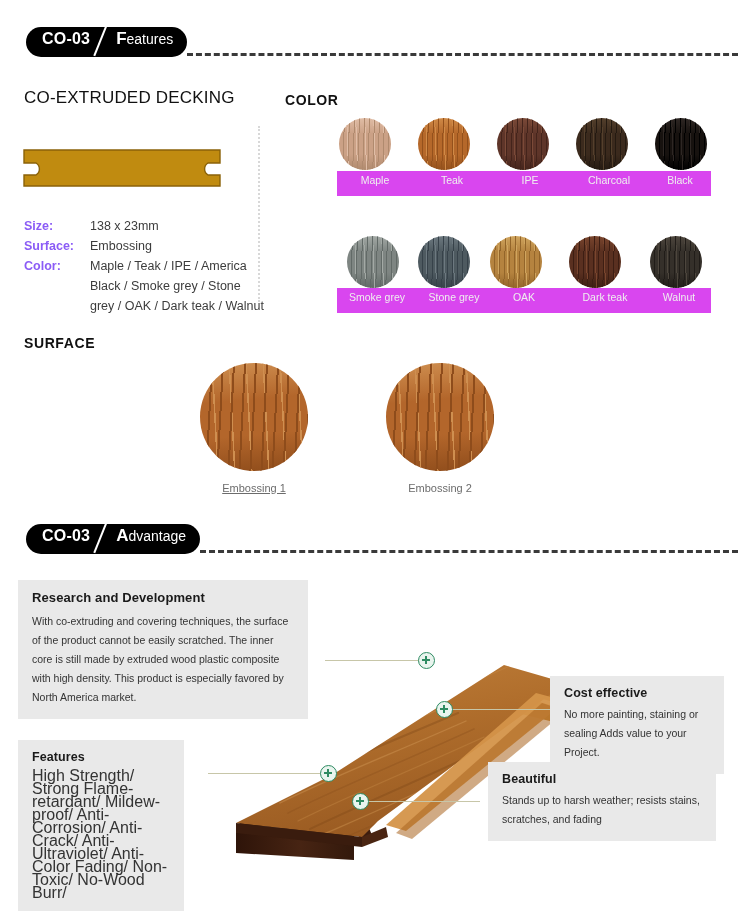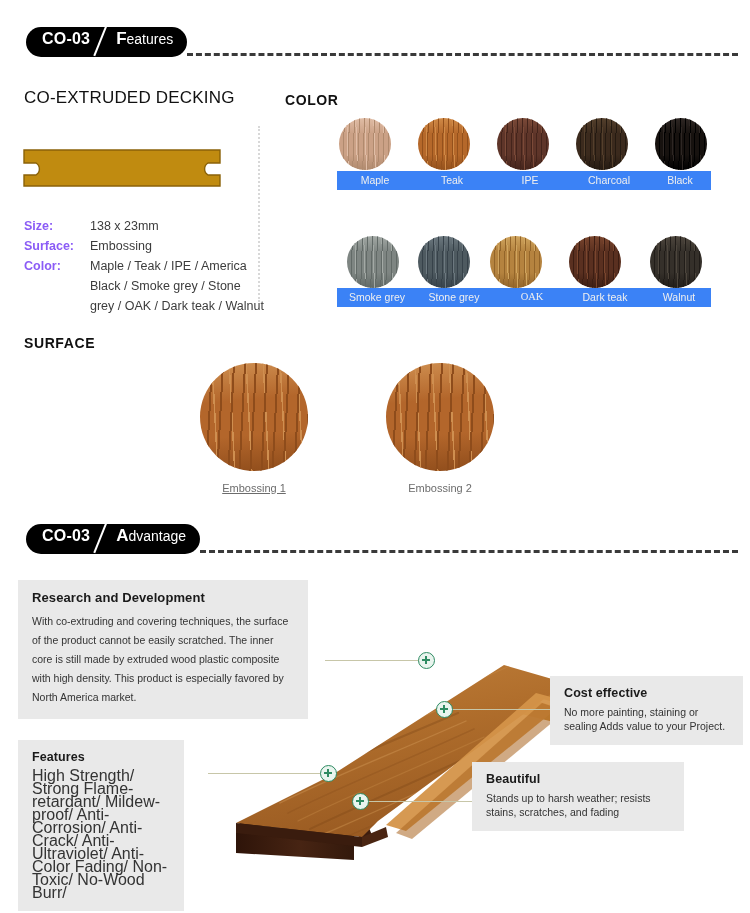--- a/index.html
+++ b/index.html
@@ -68,21 +68,21 @@
   .swatch {
     position: absolute; width: 52px; height: 52px; border-radius: 50%;
     overflow: hidden;
   }
   .swatch .grain {
     position: absolute; inset: 0;
     background-repeat: repeat;
     background-size: 7px 100%, 13px 100%, 100% 100%;
   }
   .labelbar {
-    position: absolute; background: #3b82f6; height: 19px;
+    position: absolute; background: #d946ef; height: 25px;
     display: flex; align-items: center;
   }
   .labelbar span {
     position: absolute; color: #efefef; font-size: 10.5px;
     text-align: center; white-space: nowrap; top: 3px;
   }
 
   
   .emb {
     position: absolute; width: 108px; height: 108px; border-radius: 50%;
@@ -95,21 +95,21 @@
   }
 
   
   .callout {
     position: absolute; background: #e9e9e9; padding: 10px 12px 12px 14px;
   }
   .callout h4 {
     font-size: 12.5px; font-weight: bold; color: #1a1a1a;
     margin-bottom: 5px; letter-spacing: .1px;
   }
-  .callout p { font-size: 10.5px; color: #333; line-height: 14px; }
+  .callout p { font-size: 10.5px; color: #333; line-height: 19px; }
   .callout.rd h4 { font-size: 13px; margin-bottom: 7px; }
   .callout.rd p { line-height: 19px; }
   .callout.feat p { line-height: 13px; font-size: 16px; }
 
   
   .board3d { position: absolute; left: 236px; top: 625px; width: 330px; height: 235px; }
 
   
   .leader {
     position: absolute; height: 0; border-top: 1px solid #c7c6a8;
@@ -207,21 +207,21 @@
     <div class="swatch" style="left:569px; top:236px;">
         <div class="grain" id="g-r2-3" style="background: repeating-linear-gradient(92deg, rgb(61, 30, 19) 0px, rgb(61, 30, 19) 1px, transparent 1px, transparent 5px), repeating-linear-gradient(88deg, rgb(122, 70, 46) 0px, rgb(122, 70, 46) 1px, transparent 1px, transparent 9px), linear-gradient(rgb(122, 70, 46) 0%, rgb(90, 48, 32) 30%, rgb(90, 48, 32) 70%, rgb(61, 30, 19) 100%);"></div>
       </div>
     <div class="swatch" style="left:650px; top:236px;">
         <div class="grain" id="g-r2-4" style="background: repeating-linear-gradient(92deg, rgb(33, 29, 25) 0px, rgb(33, 29, 25) 1px, transparent 1px, transparent 5px), repeating-linear-gradient(88deg, rgb(77, 70, 61) 0px, rgb(77, 70, 61) 1px, transparent 1px, transparent 9px), linear-gradient(rgb(77, 70, 61) 0%, rgb(53, 48, 42) 30%, rgb(53, 48, 42) 70%, rgb(33, 29, 25) 100%);"></div>
       </div>
   </div>
   <div class="labelbar" style="left:337px; top:288px; width:374px;">
     <span style="left:2px;   width:76px;">Smoke grey</span>
     <span style="left:78px;  width:78px;">Stone grey</span>
-    <span style="left:160px; width:70px;font-family:Liberation Serif, serif;">OAK</span>
+    <span style="left:152px; width:70px;">OAK</span>
     <span style="left:226px; width:84px;">Dark teak</span>
     <span style="left:310px; width:64px;">Walnut</span>
   </div>
 
   <div class="blk-title" style="left:24px; top:335px;">SURFACE</div>
 
   <div class="emb" style="left:200px; top:363px;">
     <div class="grain" id="g-emb-0" style="background: repeating-linear-gradient(93deg, rgb(142, 76, 27) 0px, rgb(142, 76, 27) 2px, transparent 2px, transparent 11px) 0% 0% / auto, repeating-linear-gradient(87deg, rgb(207, 143, 80) 0px, rgb(207, 143, 80) 1.5px, transparent 1.5px, transparent 17px) 0% 0% / auto, linear-gradient(175deg, rgb(207, 143, 80) 0%, rgb(179, 102, 43) 35%, rgb(179, 102, 43) 65%, rgb(142, 76, 27) 100%) 0% 0% / auto;"></div>
   </div>
   <div class="emb-cap" style="left:194px; top:482px;text-decoration:underline;">Embossing 1</div>
@@ -316,23 +316,23 @@
   <div class="callout rd" style="left:18px; top:580px; width:290px;">
     <h4>Research and Development</h4>
     <p>With co-extruding and covering techniques, the surface of the product cannot be easily scratched. The inner core is still made by extruded wood plastic composite with high density. This product is especially favored by North America market.</p>
   </div>
 
   <div class="callout feat" style="left:18px; top:740px; width:166px;">
     <h4>Features</h4>
     <p>High Strength/ Strong Flame-retardant/ Mildew-proof/ Anti-Corrosion/ Anti-Crack/ Anti-Ultraviolet/ Anti-Color Fading/ Non-Toxic/ No-Wood Burr/</p>
   </div>
 
-  <div class="callout" style="left:550px; top:676px; width:193px;">
+  <div class="callout" style="left:550px; top:676px; width:174px;">
     <h4>Cost effective</h4>
     <p>No more painting, staining or sealing Adds value to your Project.</p>
   </div>
 
-  <div class="callout" style="left:472px; top:762px; width:212px;">
+  <div class="callout" style="left:488px; top:762px; width:228px;">
     <h4>Beautiful</h4>
     <p>Stands up to harsh weather; resists stains, scratches, and fading</p>
   </div>
 
 </div>
 
 </body></html>

